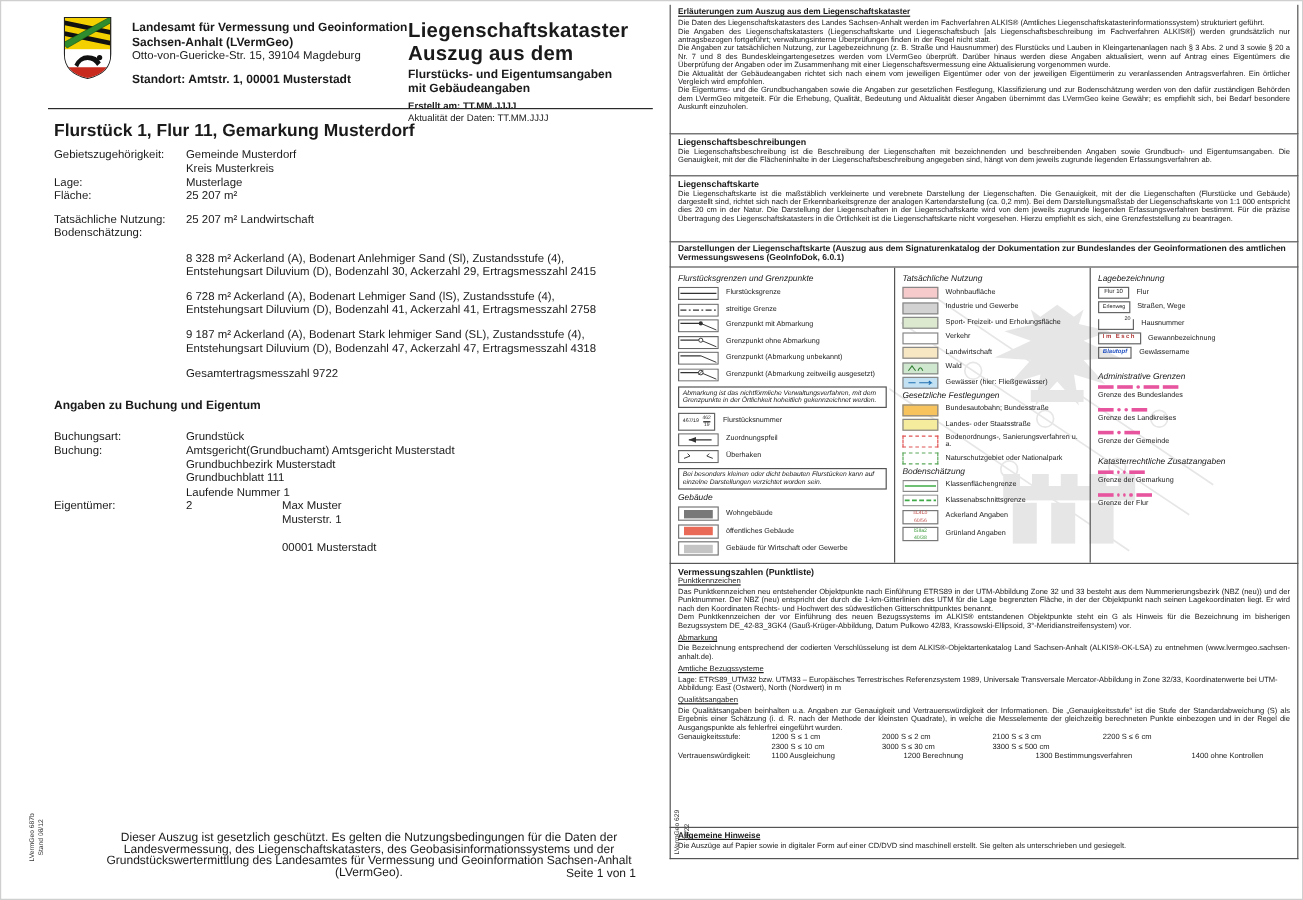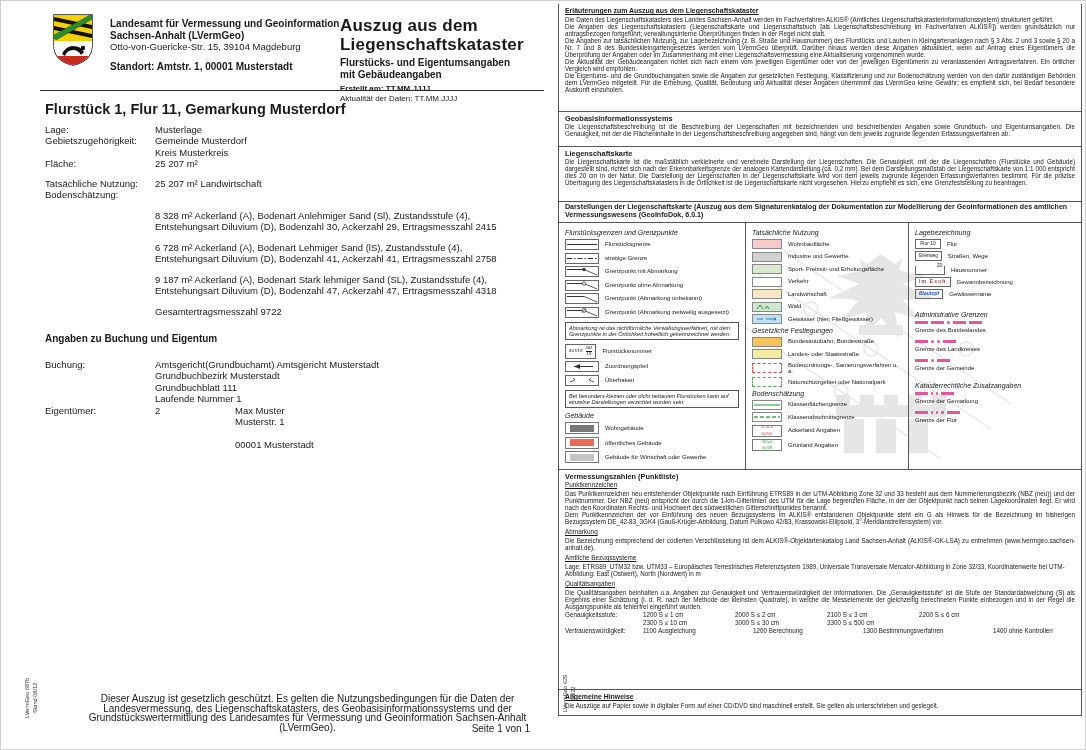--- a/index.html
+++ b/index.html
@@ -102,63 +102,67 @@
   </svg>
 
   <div class="addr">
     <div class="org">Landesamt für Vermessung und Geoinformation</div>
     <div class="org">Sachsen-Anhalt (LVermGeo)</div>
     <div>Otto-von-Guericke-Str. 15, 39104 Magdeburg</div>
     <div class="standort">Standort: Amtstr. 1, 00001 Musterstadt</div>
   </div>
 
   <div class="titleblk">
+    <div class="big">Liegenschaftskataster</div>
     <div class="big">Auszug aus dem</div>
-    <div class="big">Liegenschaftskataster</div>
     <div class="sub">Flurstücks- und Eigentumsangaben</div>
     <div class="sub" style="margin-top:0">mit Gebäudeangaben</div>
     <div class="meta">Erstellt am: TT.MM.JJJJ</div>
     <div class="meta2">Aktualität der Daten: TT.MM.JJJJ</div>
   </div>
 
   <div class="rule"></div>
 
   <div class="content">
     <h1>Flurstück 1, Flur 11, Gemarkung Musterdorf</h1>
 
     <div class="frow">
-      <div class="lab">Lage:</div>
-      <div class="val">Musterlage</div>
-    </div>
-    <div class="frow">
       <div class="lab">Gebietszugehörigkeit:</div>
       <div class="val">
         <div>Gemeinde Musterdorf</div>
         <div>Kreis Musterkreis</div>
       </div>
     </div>
     <div class="frow">
+      <div class="lab">Lage:</div>
+      <div class="val">Musterlage</div>
+    </div>
+    <div class="frow">
       <div class="lab">Fläche:</div>
       <div class="val">25 207 m²</div>
     </div>
     <div class="gap8"></div>
     <div class="frow">
       <div class="lab">Tatsächliche Nutzung:</div>
       <div class="val">25 207 m² Landwirtschaft</div>
     </div>
     <div class="frow">
       <div class="lab">Bodenschätzung:</div>
     </div>
     <div class="ind para">8 328 m² Ackerland (A), Bodenart Anlehmiger Sand (Sl), Zustandsstufe (4), Entstehungsart Diluvium (D), Bodenzahl 30, Ackerzahl 29, Ertragsmesszahl 2415</div>
     <div class="ind para">6 728 m² Ackerland (A), Bodenart Lehmiger Sand (lS), Zustandsstufe (4), Entstehungsart Diluvium (D), Bodenzahl 41, Ackerzahl 41, Ertragsmesszahl 2758</div>
     <div class="ind para">9 187 m² Ackerland (A), Bodenart Stark lehmiger Sand (SL), Zustandsstufe (4), Entstehungsart Diluvium (D), Bodenzahl 47, Ackerzahl 47, Ertragsmesszahl 4318</div>
     <div class="ind para">Gesamtertragsmesszahl 9722</div>
 
     <div class="h2">Angaben zu Buchung und Eigentum</div>
 
+    <div class="frow">
+      <div class="lab">Buchungsart:</div>
+      <div class="val">Grundstück</div>
+    </div>
     <div class="frow">
       <div class="lab">Buchung:</div>
       <div class="val">
         <div>Amtsgericht(Grundbuchamt) Amtsgericht Musterstadt</div>
         <div>Grundbuchbezirk Musterstadt</div>
         <div>Grundbuchblatt 111</div>
         <div>Laufende Nummer 1</div>
       </div>
     </div>
     <div class="frow">
@@ -186,31 +190,31 @@
   <div class="sec s-erl">
     <div class="hu">Erläuterungen zum Auszug aus dem Liegenschaftskataster</div>
     <div class="jtxt">Die Daten des Liegenschaftskatasters des Landes Sachsen-Anhalt werden im Fachverfahren ALKIS® (Amtliches Liegenschaftskatasterinformationssystem) strukturiert geführt.</div>
     <div class="jtxt">Die Angaben des Liegenschaftskatasters (Liegenschaftskarte und Liegenschaftsbuch [als Liegenschaftsbeschreibung im Fachverfahren ALKIS®]) werden grundsätzlich nur antragsbezogen fortgeführt; verwaltungsinterne Überprüfungen finden in der Regel nicht statt.</div>
     <div class="jtxt">Die Angaben zur tatsächlichen Nutzung, zur Lagebezeichnung (z. B. Straße und Hausnummer) des Flurstücks und Lauben in Kleingartenanlagen nach § 3 Abs. 2 und 3 sowie § 20 a Nr. 7 und 8 des Bundeskleingartengesetzes werden vom LVermGeo überprüft. Darüber hinaus werden diese Angaben aktualisiert, wenn auf Antrag eines Eigentümers die Überprüfung der Angaben oder im Zusammenhang mit einer Liegenschaftsvermessung eine Aktualisierung vorgenommen wurde.</div>
     <div class="jtxt">Die Aktualität der Gebäudeangaben richtet sich nach einem vom jeweiligen Eigentümer oder von der jeweiligen Eigentümerin zu veranlassenden Antragsverfahren. Ein örtlicher Vergleich wird empfohlen.</div>
     <div class="jtxt">Die Eigentums- und die Grundbuchangaben sowie die Angaben zur gesetzlichen Festlegung, Klassifizierung und zur Bodenschätzung werden von den dafür zuständigen Behörden dem LVermGeo mitgeteilt. Für die Erhebung, Qualität, Bedeutung und Aktualität dieser Angaben übernimmt das LVermGeo keine Gewähr; es empfiehlt sich, bei Bedarf besondere Auskunft einzuholen.</div>
   </div>
 
   <div class="sec s-besch">
-    <div class="hb">Geobasisinformationssystems</div>
+    <div class="hb">Liegenschaftsbeschreibungen</div>
     <div class="jtxt">Die Liegenschaftsbeschreibung ist die Beschreibung der Liegenschaften mit bezeichnenden und beschreibenden Angaben sowie Grundbuch- und Eigentumsangaben. Die Genauigkeit, mit der die Flächeninhalte in der Liegenschaftsbeschreibung angegeben sind, hängt von dem jeweils zugrunde liegenden Erfassungsverfahren ab.</div>
   </div>
 
   <div class="sec s-karte">
     <div class="hb">Liegenschaftskarte</div>
     <div class="jtxt">Die Liegenschaftskarte ist die maßstäblich verkleinerte und verebnete Darstellung der Liegenschaften. Die Genauigkeit, mit der die Liegenschaften (Flurstücke und Gebäude) dargestellt sind, richtet sich nach der Erkennbarkeitsgrenze der analogen Kartendarstellung (ca. 0,2 mm). Bei dem Darstellungsmaßstab der Liegenschaftskarte von 1:1 000 entspricht dies 20 cm in der Natur. Die Darstellung der Liegenschaften in der Liegenschaftskarte wird von dem jeweils zugrunde liegenden Erfassungsverfahren bestimmt. Für die präzise Übertragung des Liegenschaftskatasters in die Örtlichkeit ist die Liegenschaftskarte nicht vorgesehen. Hierzu empfiehlt es sich, eine Grenzfeststellung zu beantragen.</div>
   </div>
 
   <div class="sec s-darst">
-    <div class="hb" style="font-size:7.1px;line-height:7.8px">Darstellungen der Liegenschaftskarte (Auszug aus dem Signaturenkatalog der Dokumentation zur Modellierung der Geoinformationen des amtlichen Vermessungswesens (GeoInfoDok, 6.0.1)</div>
+    <div class="hb" style="font-size:7.1px;line-height:7.8px">Darstellungen der Liegenschaftskarte (Auszug aus dem Signaturenkatalog der Dokumentation zur Bundeslandes der Geoinformationen des amtlichen Vermessungswesens (GeoInfoDok, 6.0.1)</div>
   </div>
 
   <div class="sec legend" style="padding:0">
 
     <svg class="wm" viewBox="0 0 280 235">
       <g fill="#8f8f8f" stroke="#8f8f8f">
         <path d="M140,25 l14,10 8,-6 -4,12 26,6 -22,8 30,14 -30,2 18,20 -26,-8 4,26 -18,-20 -18,20 4,-26 -26,8 18,-20 -30,-2 30,-14 -22,-8 26,-6 -4,-12 8,6 z" stroke="none"></path>
         <rect x="118" y="96" width="44" height="10" stroke="none"></rect>
         <g stroke-width="1.4" fill="none">
           <line x1="10" y1="40" x2="250" y2="200"></line>

